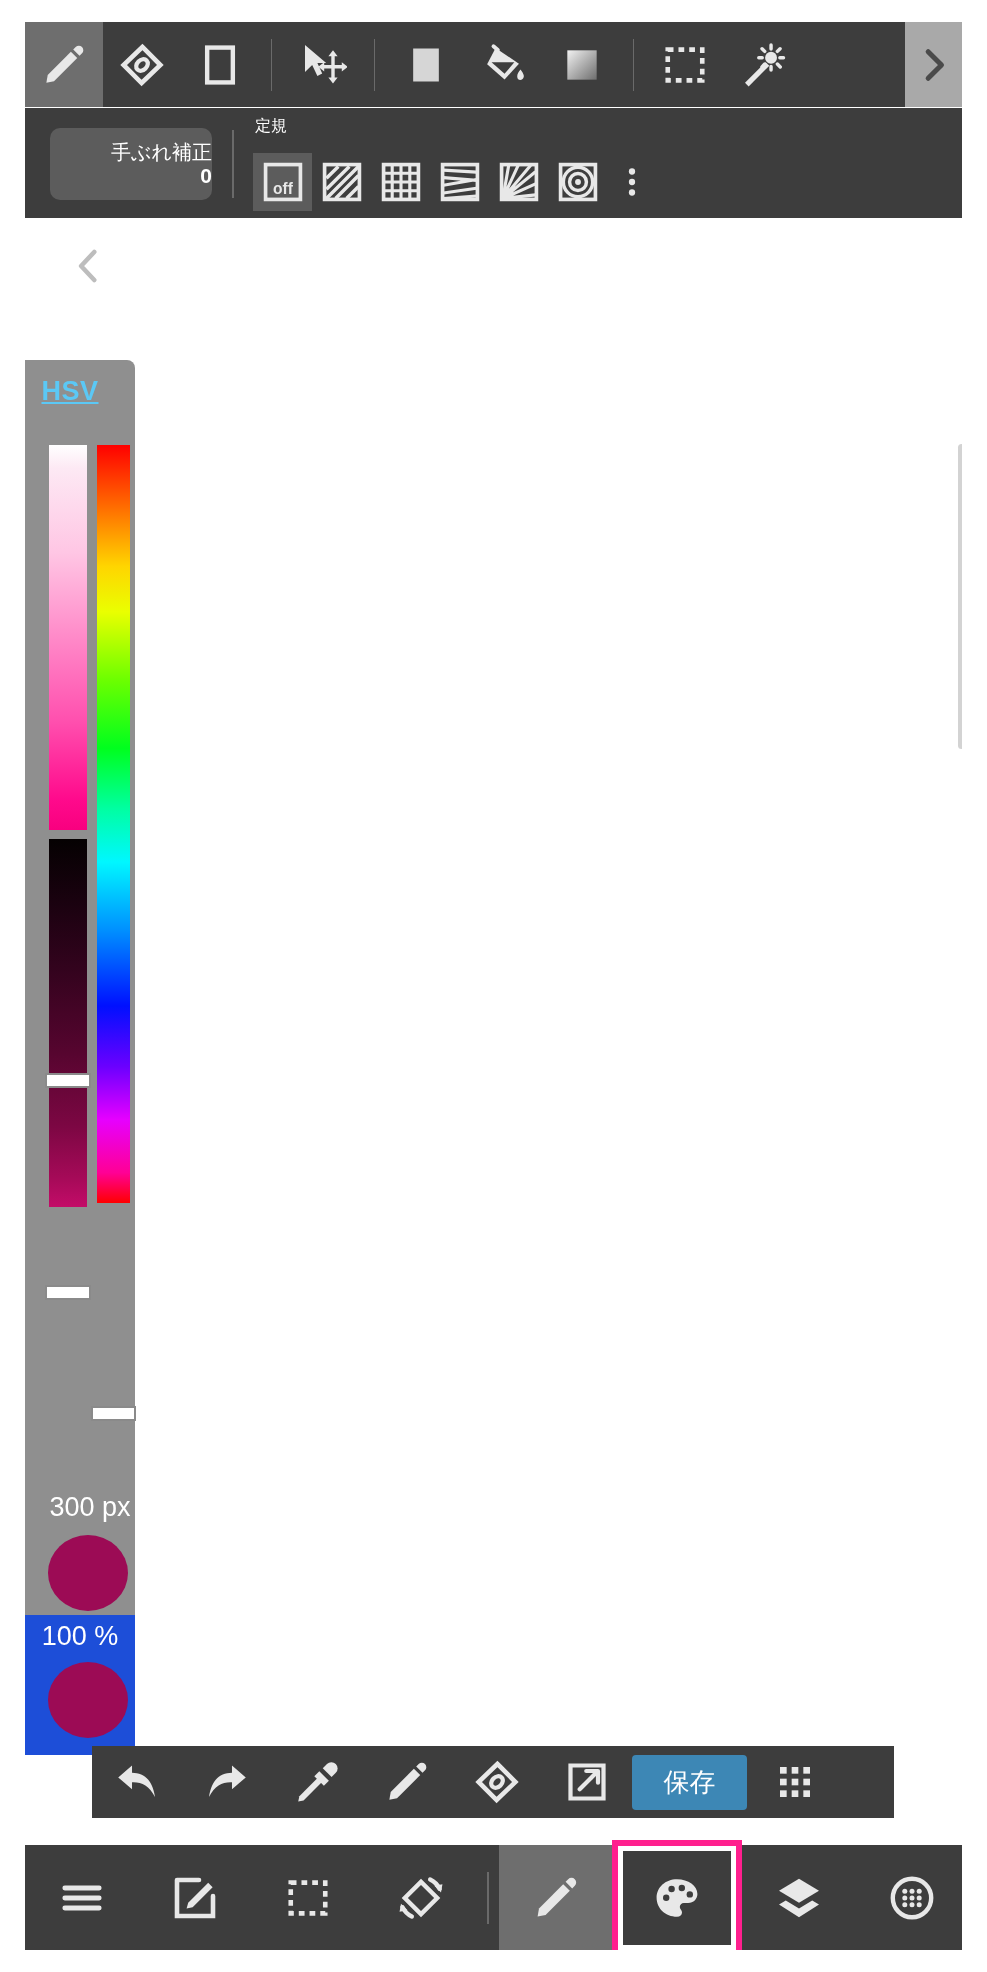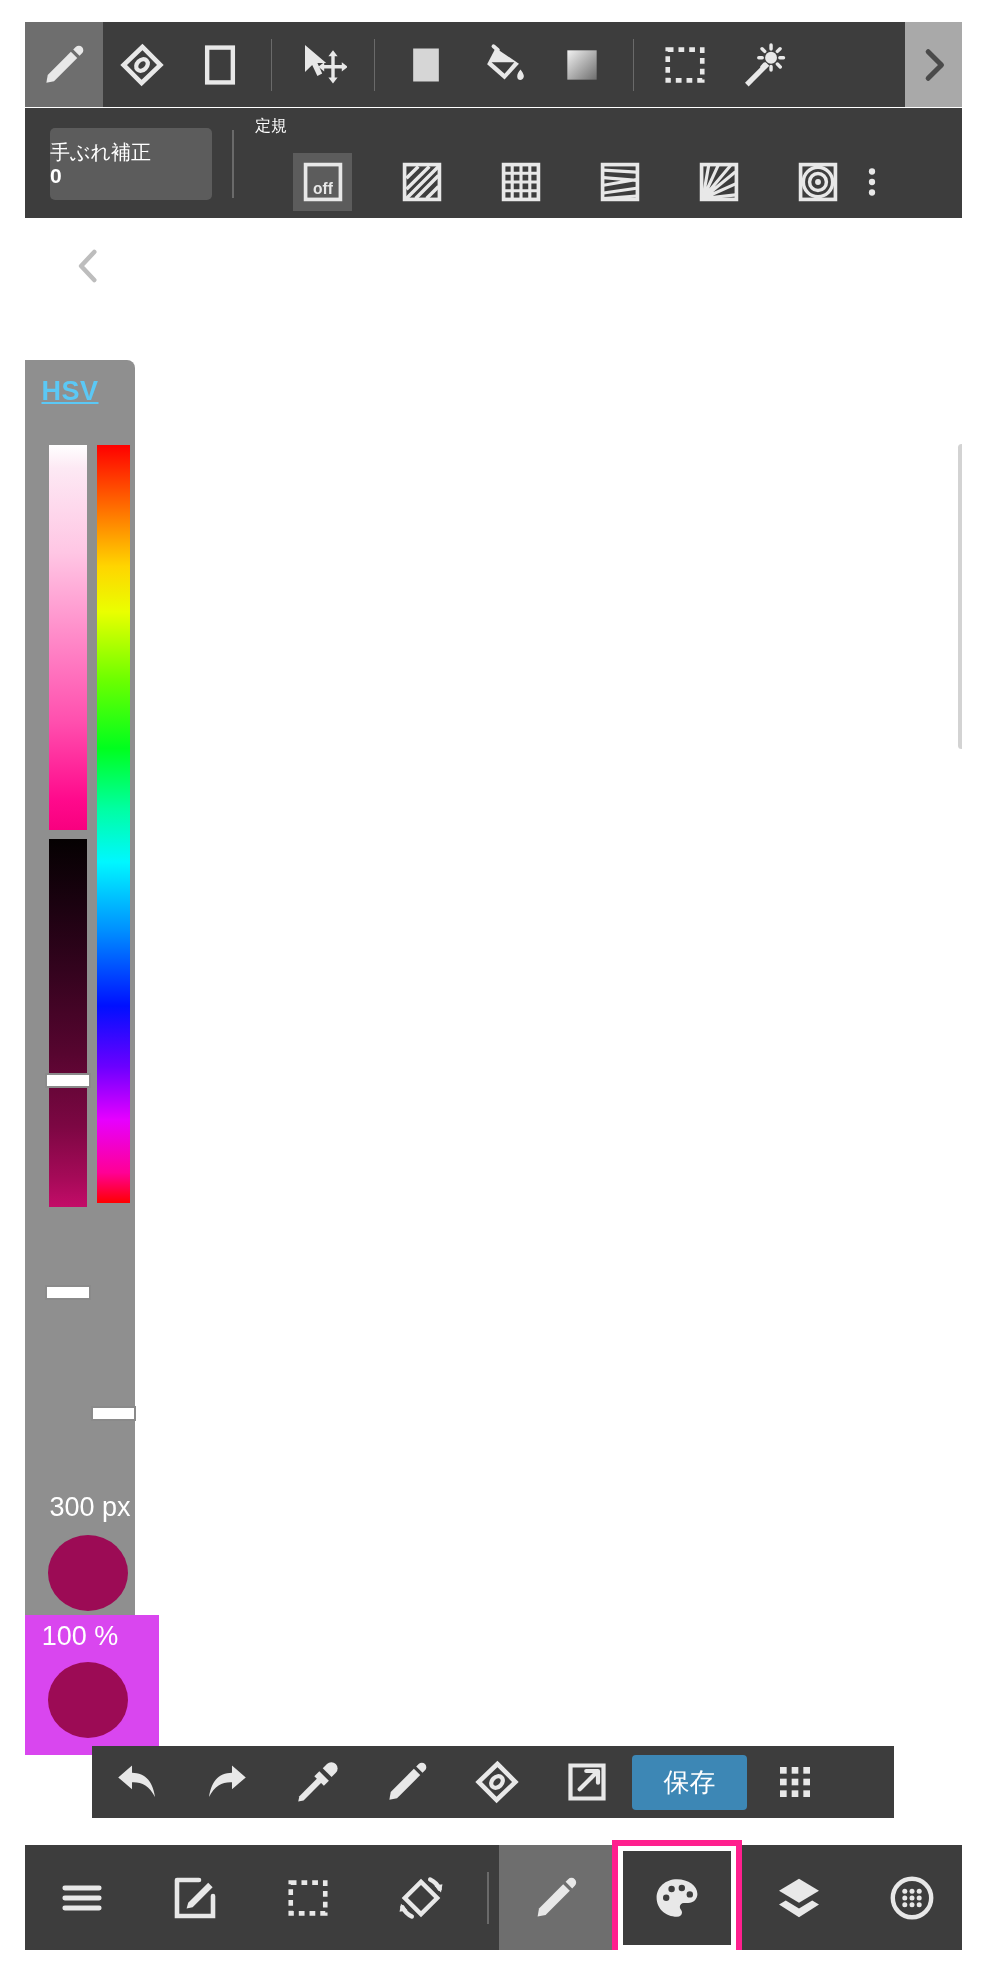--- a/index.html
+++ b/index.html
@@ -44,39 +44,38 @@
   
   .toolbar-sub {
     position: absolute;
     left: 25px; top: 108px;
     width: 937px; height: 110px;
     background: #3d3d3d;
   }
   .stab-btn {
     position: absolute; left: 25px; top: 20px;
     width: 162px; height: 72px;
-    background: #5c5c5c; border-radius: 5px;
+    background: #5c5c5c; border-radius: 10px;
     display: flex; flex-direction: column;
-    align-items: flex-start; justify-content: center;
+    align-items: flex-end; justify-content: center;
     color: #fff;
   }
   .stab-btn .lbl { font-size: 20px; line-height: 24px; }
   .stab-btn .val { font-size: 21px; font-weight: bold; line-height: 24px; }
   .sub-sep {
     position: absolute; left: 207px; top: 22px;
     width: 2px; height: 68px; background: #6a6a6a;
   }
   .ruler-group { position: absolute; left: 228px; top: 8px; }
   .ruler-title { color: #ffffff; font-size: 16px; margin-bottom: 16px; padding-left: 2px; }
   .ruler-row { display: flex; align-items: center; }
   .ruler-cell {
     width: 59px; height: 58px;
     display: flex; align-items: center; justify-content: center;
     flex: none;
-    margin-left: 40px;
   }
   .ruler-cell.active { background: #5c5c5c; }
   .ruler-more {
     width: 50px; height: 58px;
     display: flex; align-items: center; justify-content: center;
   }
 
   
   .canvas-area {
     position: absolute;
@@ -155,22 +154,22 @@
     width: 130px; text-align: center;
     color: #ffffff; font-size: 27px;
   }
   .size-swatch {
     position: absolute; left: 23px; top: 1175px;
     width: 80px; height: 76px; border-radius: 50%;
   }
   .opacity-panel {
     position: absolute;
     left: 25px; top: 1615px;
-    width: 134px; height: 140px;
-    background: #d946ef;
+    width: 110px; height: 140px;
+    background: #1d4ed8;
   }
   .opacity-label {
     position: absolute; left: 0; top: 6px;
     width: 110px; text-align: center;
     color: #ffffff; font-size: 27px;
   }
   .opacity-swatch {
     position: absolute; left: 23px; top: 47px;
     width: 80px; height: 76px; border-radius: 50%;
   }

